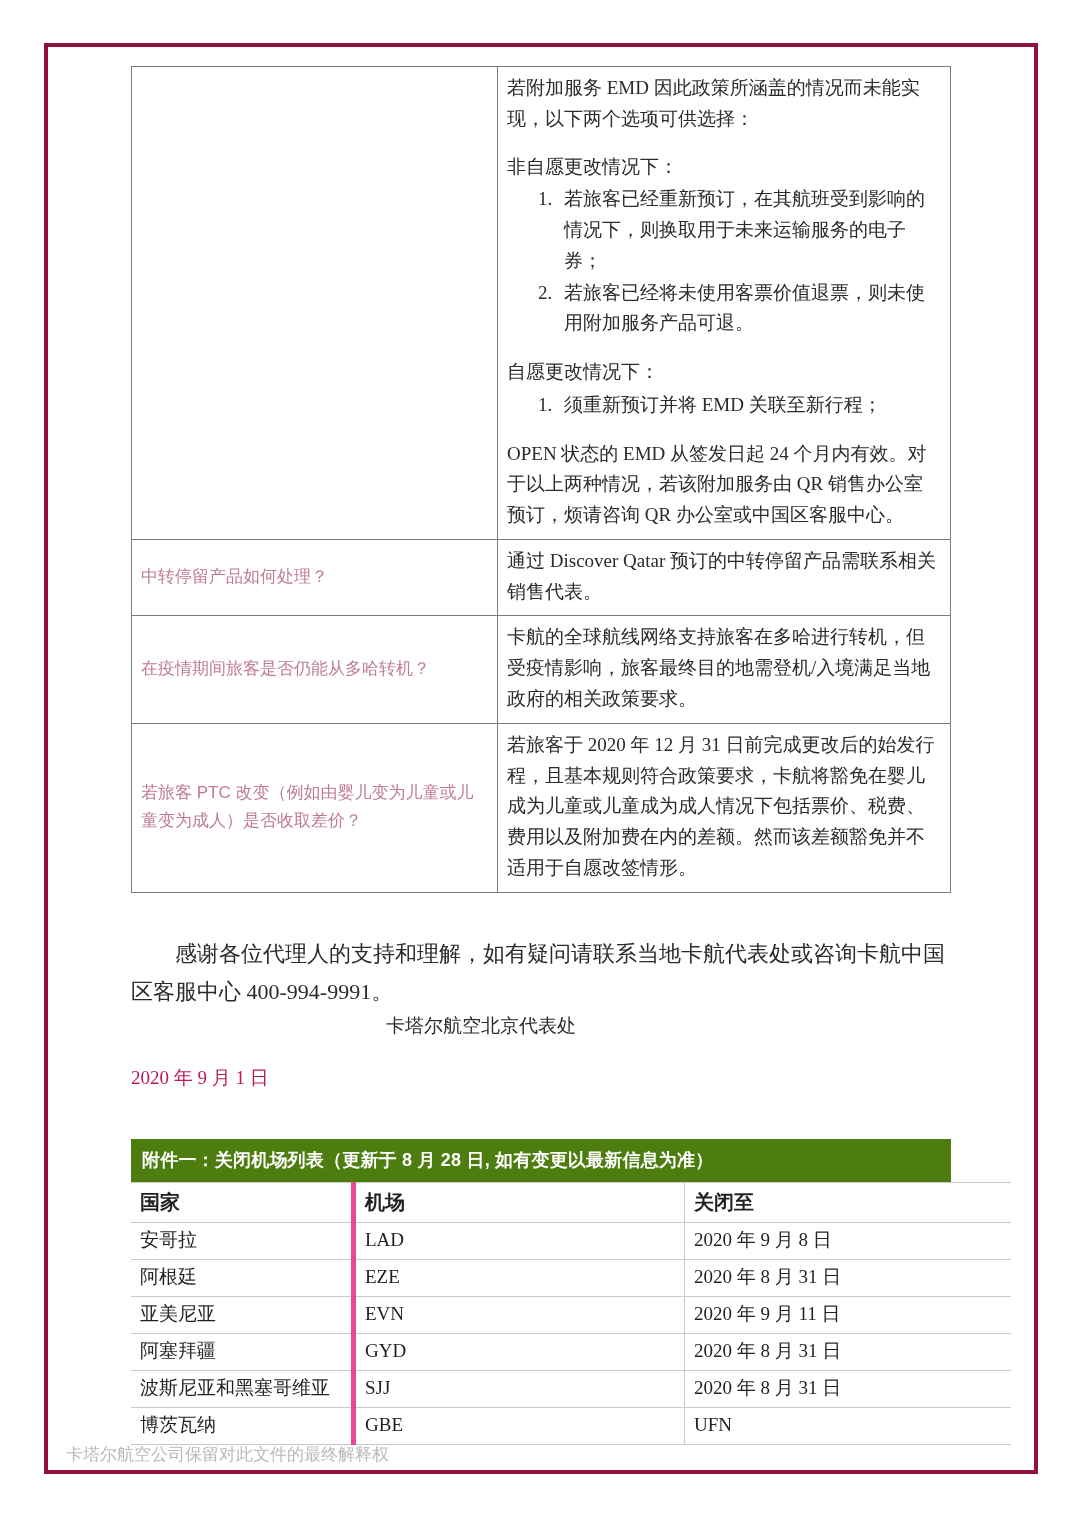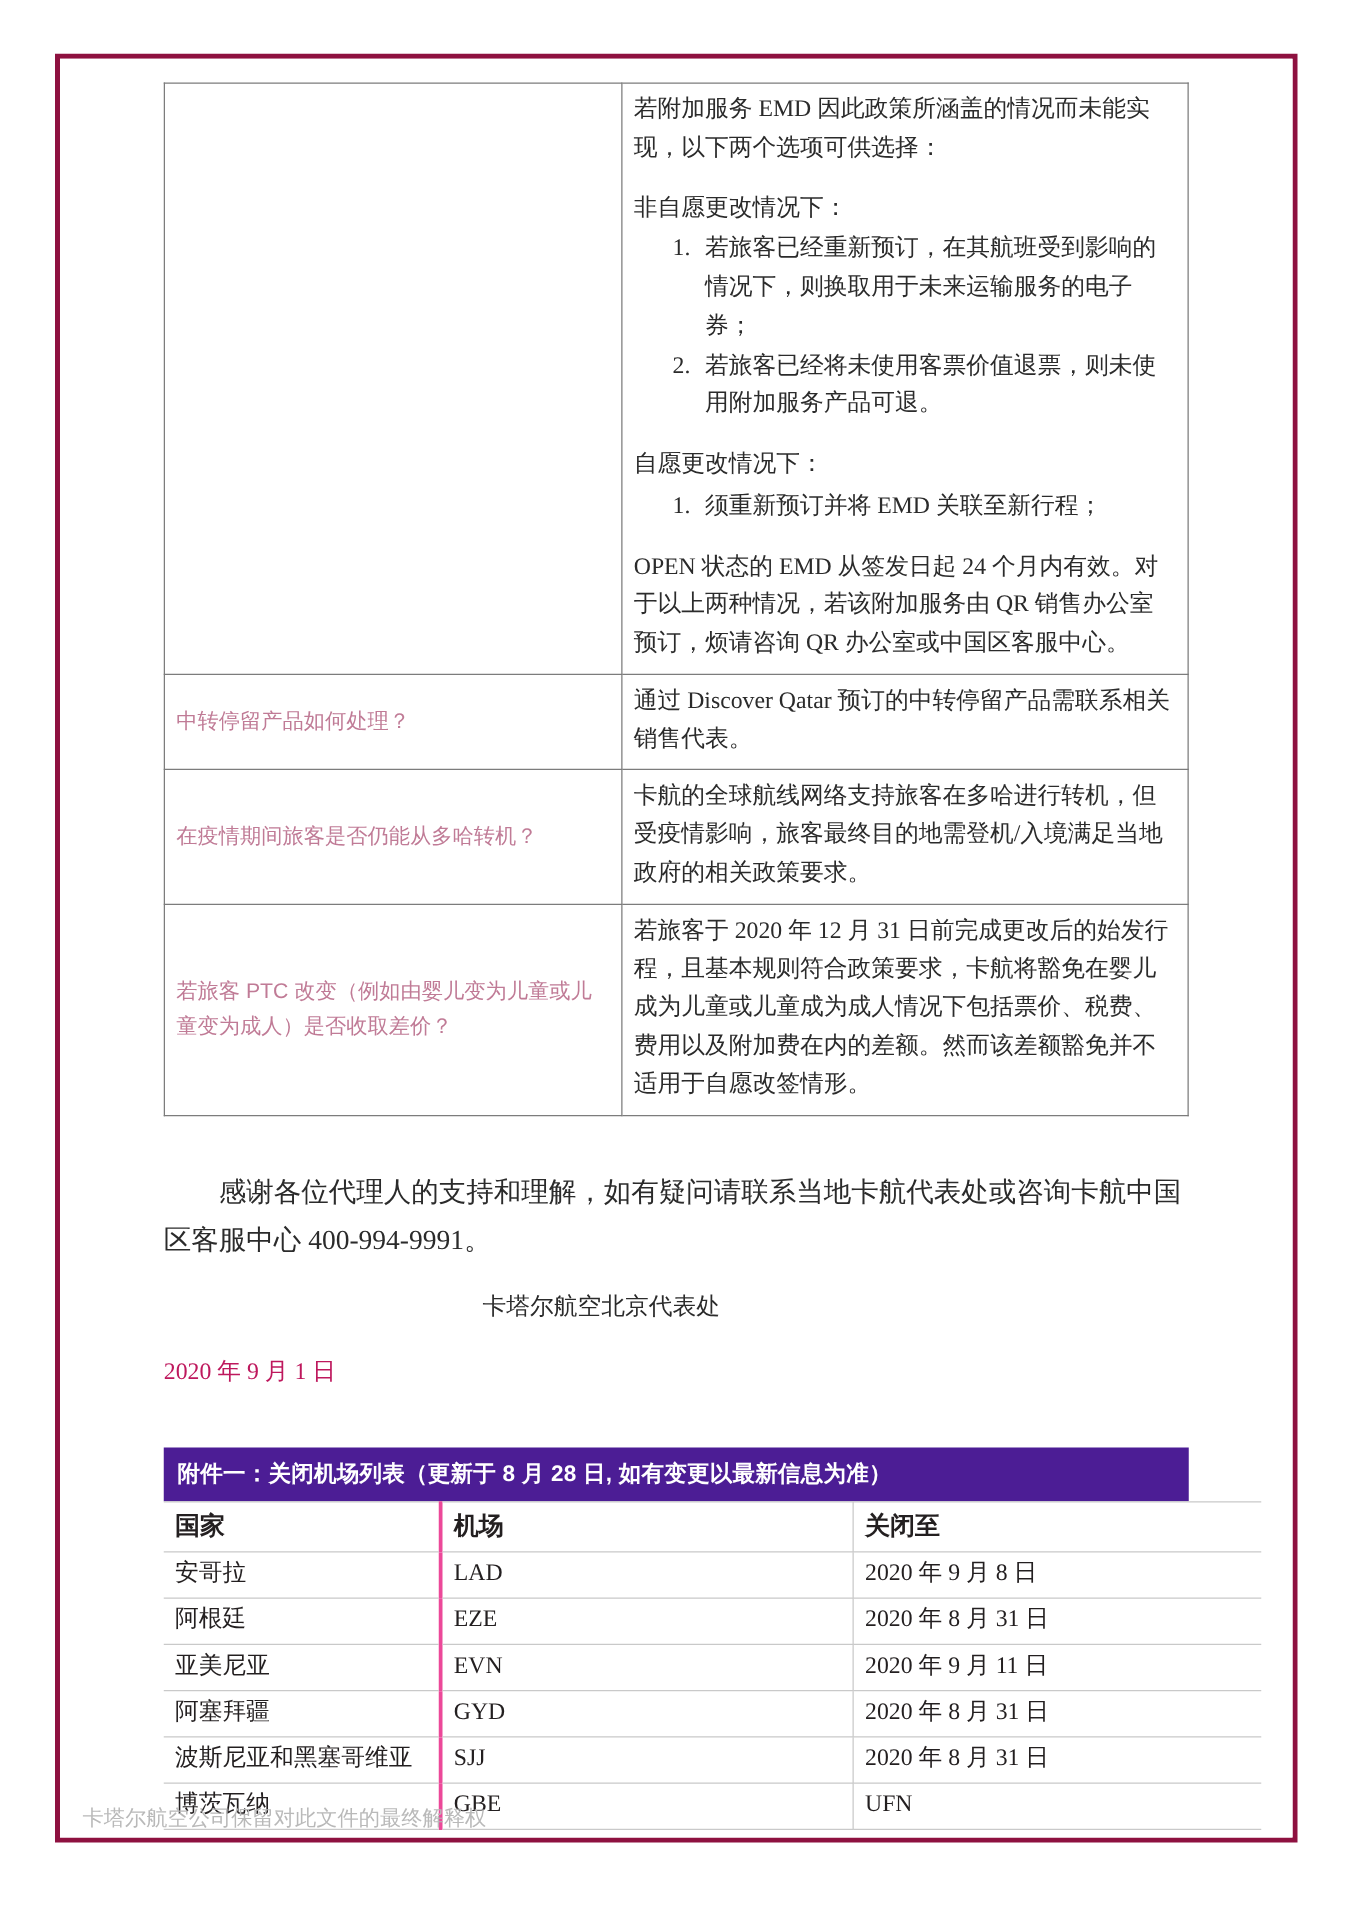--- a/index.html
+++ b/index.html
@@ -80,41 +80,41 @@
 
   
   .closing {
     margin-top: 42px;
     font-size: 22px;
     line-height: 1.75;
     text-indent: 2em;
     color: #2b2b2b;
   }
   .sign {
-    margin-top: 20px;
+    margin-top: 1px;
     font-size: 19px;
     text-align: center;
     padding-right: 120px;
     color: #2b2b2b;
   }
   .sign2 {
     margin-top: 26px;
     font-size: 19px;
     text-align: left;
     padding-right: 120px;
     color: #be185d;
   }
 
   
   .attach {
     margin-top: 48px;
     width: 820px;
   }
   .attach-title {
-    background: #4c1d95;
+    background: #4d7c0f;
     color: #ffffff;
     font-family: "Liberation Sans", "DejaVu Sans", sans-serif;
     font-weight: bold;
     font-size: 18px;
     padding: 9px 11px 10px 11px;
     letter-spacing: 0.2px;
   }
   table.airports {
     border-collapse: collapse;
     width: 820px;
@@ -130,21 +130,21 @@
     vertical-align: top;
     padding: 4px 9px 5px 9px;
     line-height: 1.42;
   }
   table.airports th {
     font-weight: bold;
     font-size: 20px;
     padding-top: 5px;
     padding-bottom: 6px;
   }
-  table.airports th.c1, table.airports td.c1 { width: 202px; border-right: 3px solid #ec4899; }
+  table.airports th.c1, table.airports td.c1 { width: 202px; border-right: 5px solid #ec4899; }
   table.airports th.c2, table.airports td.c2 { width: 310px; border-right: 1px solid #c9c9c9; }
   table.airports th.c3, table.airports td.c3 { width: 308px; }
 
   
   .footer-note {
     position: absolute;
     left: 66px;
     top: 1443px;
     font-size: 17px;
     color: #b9b9b9;

